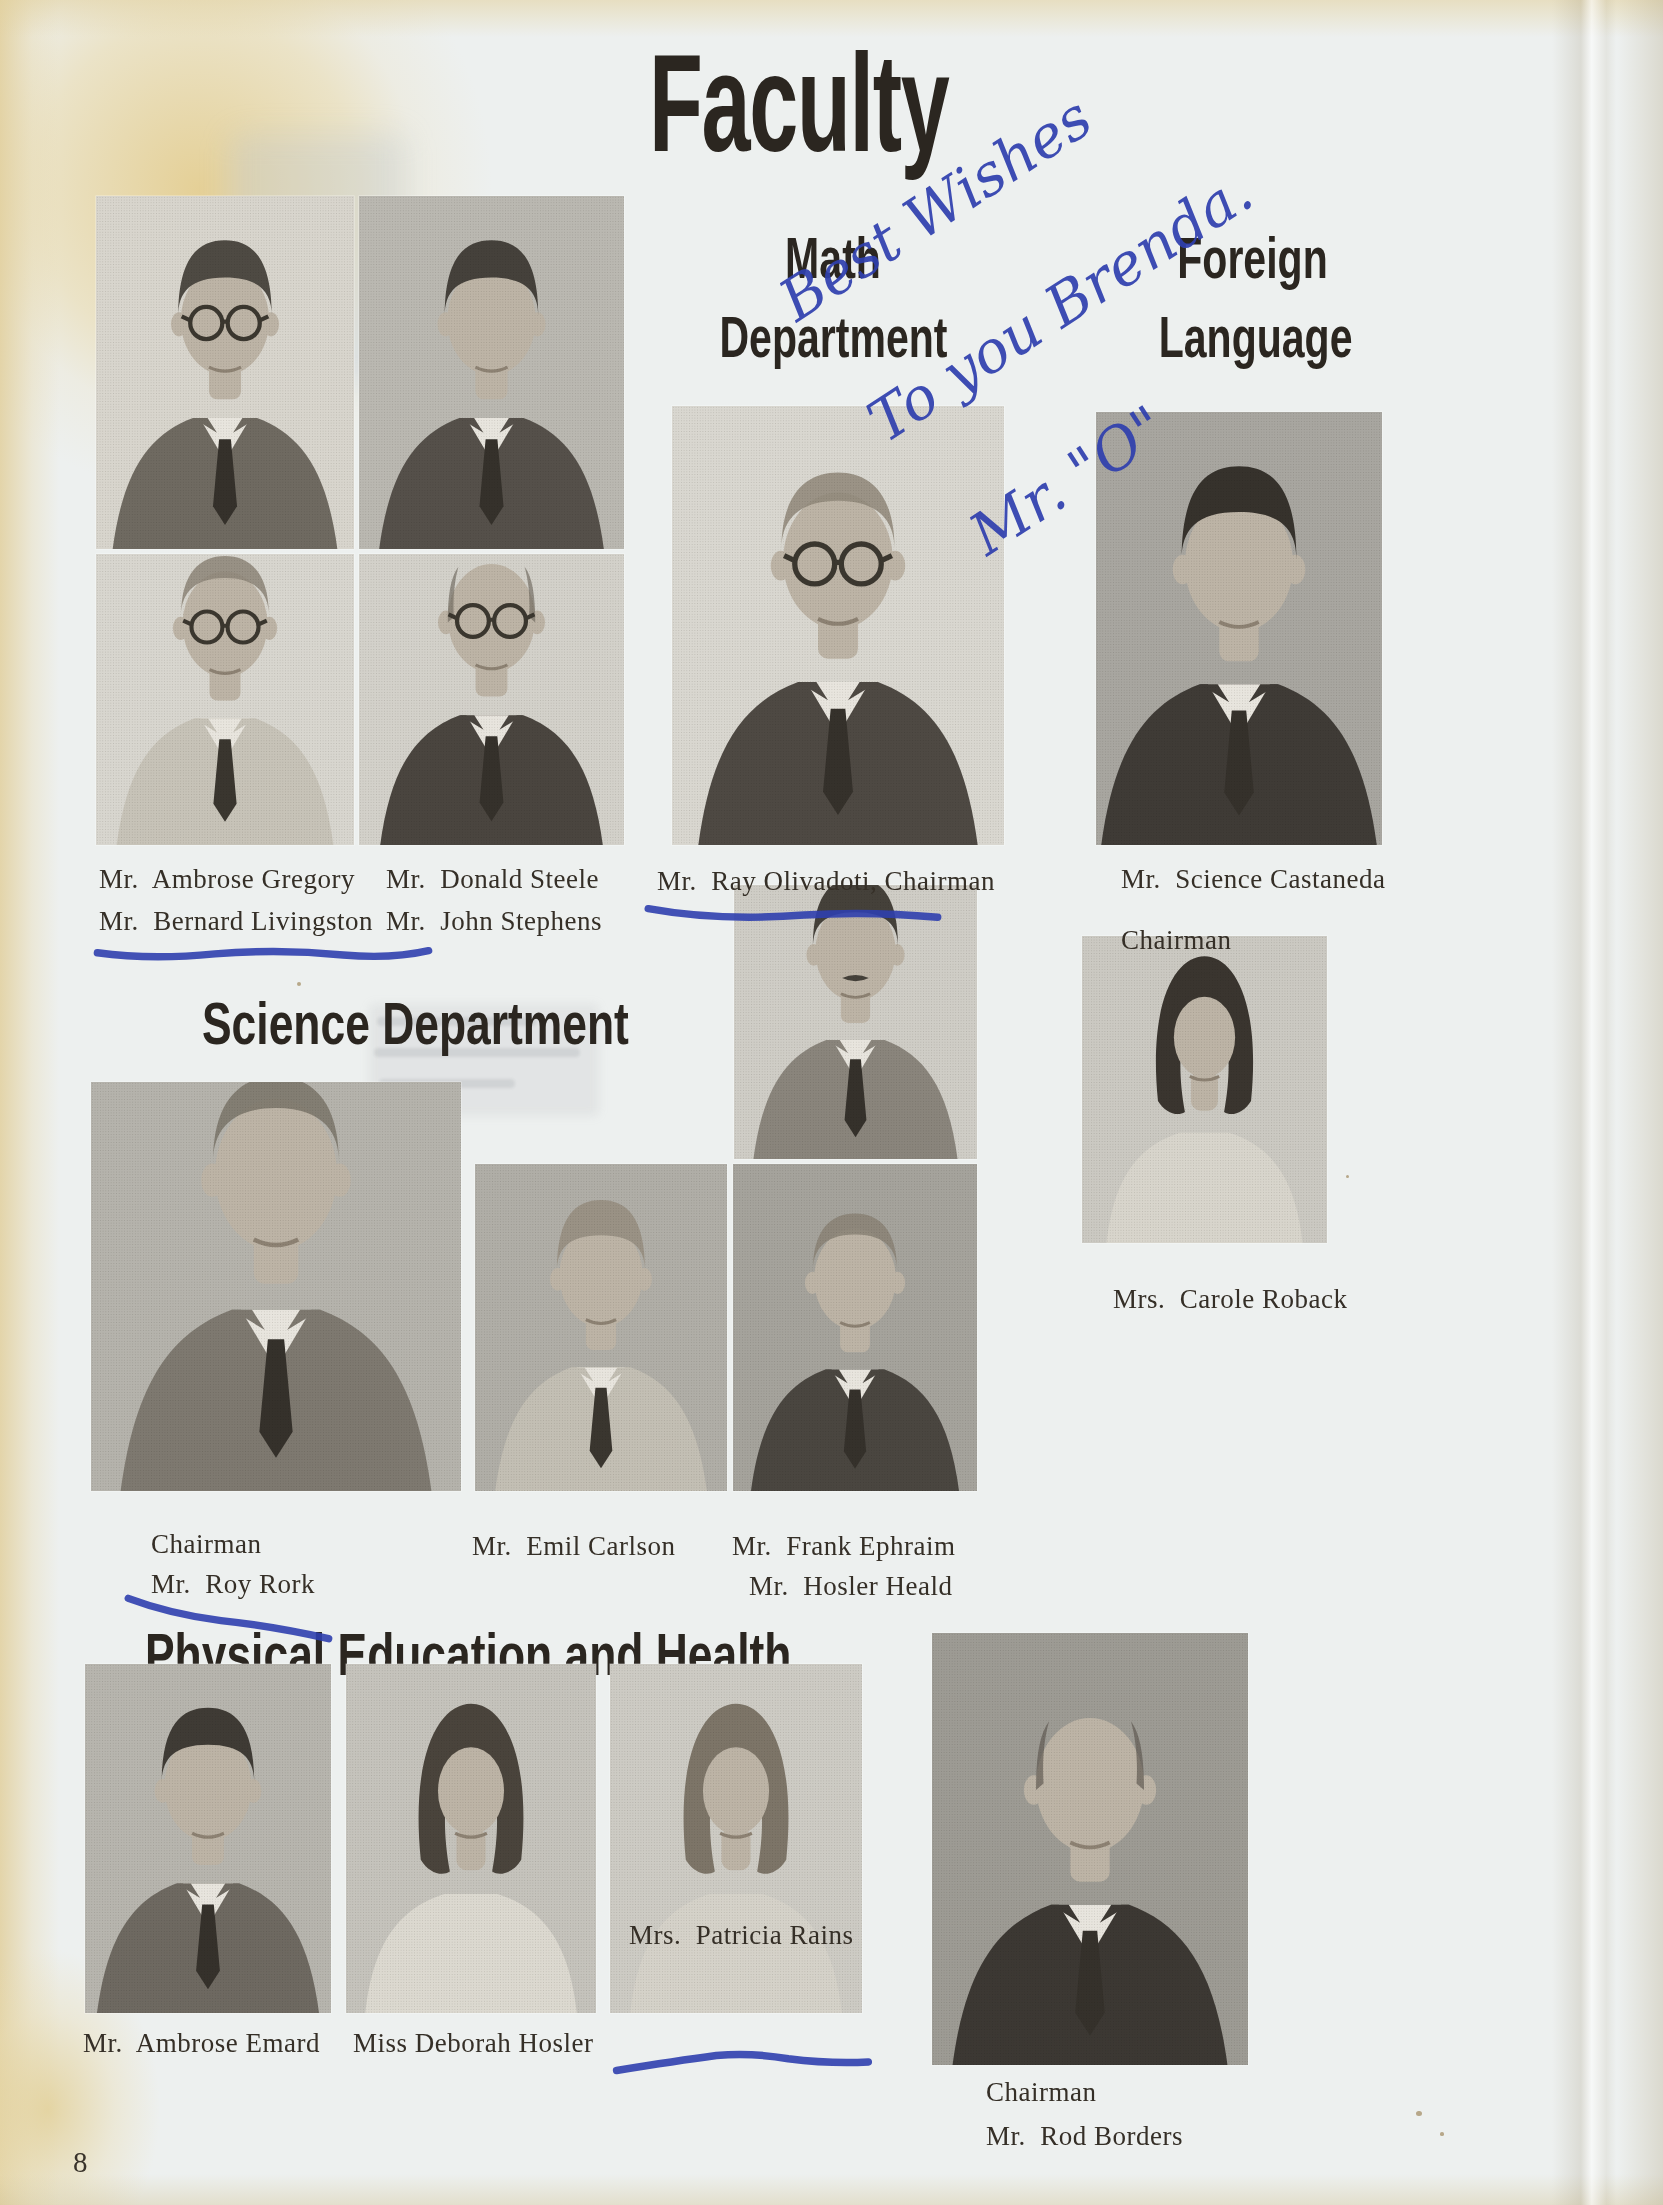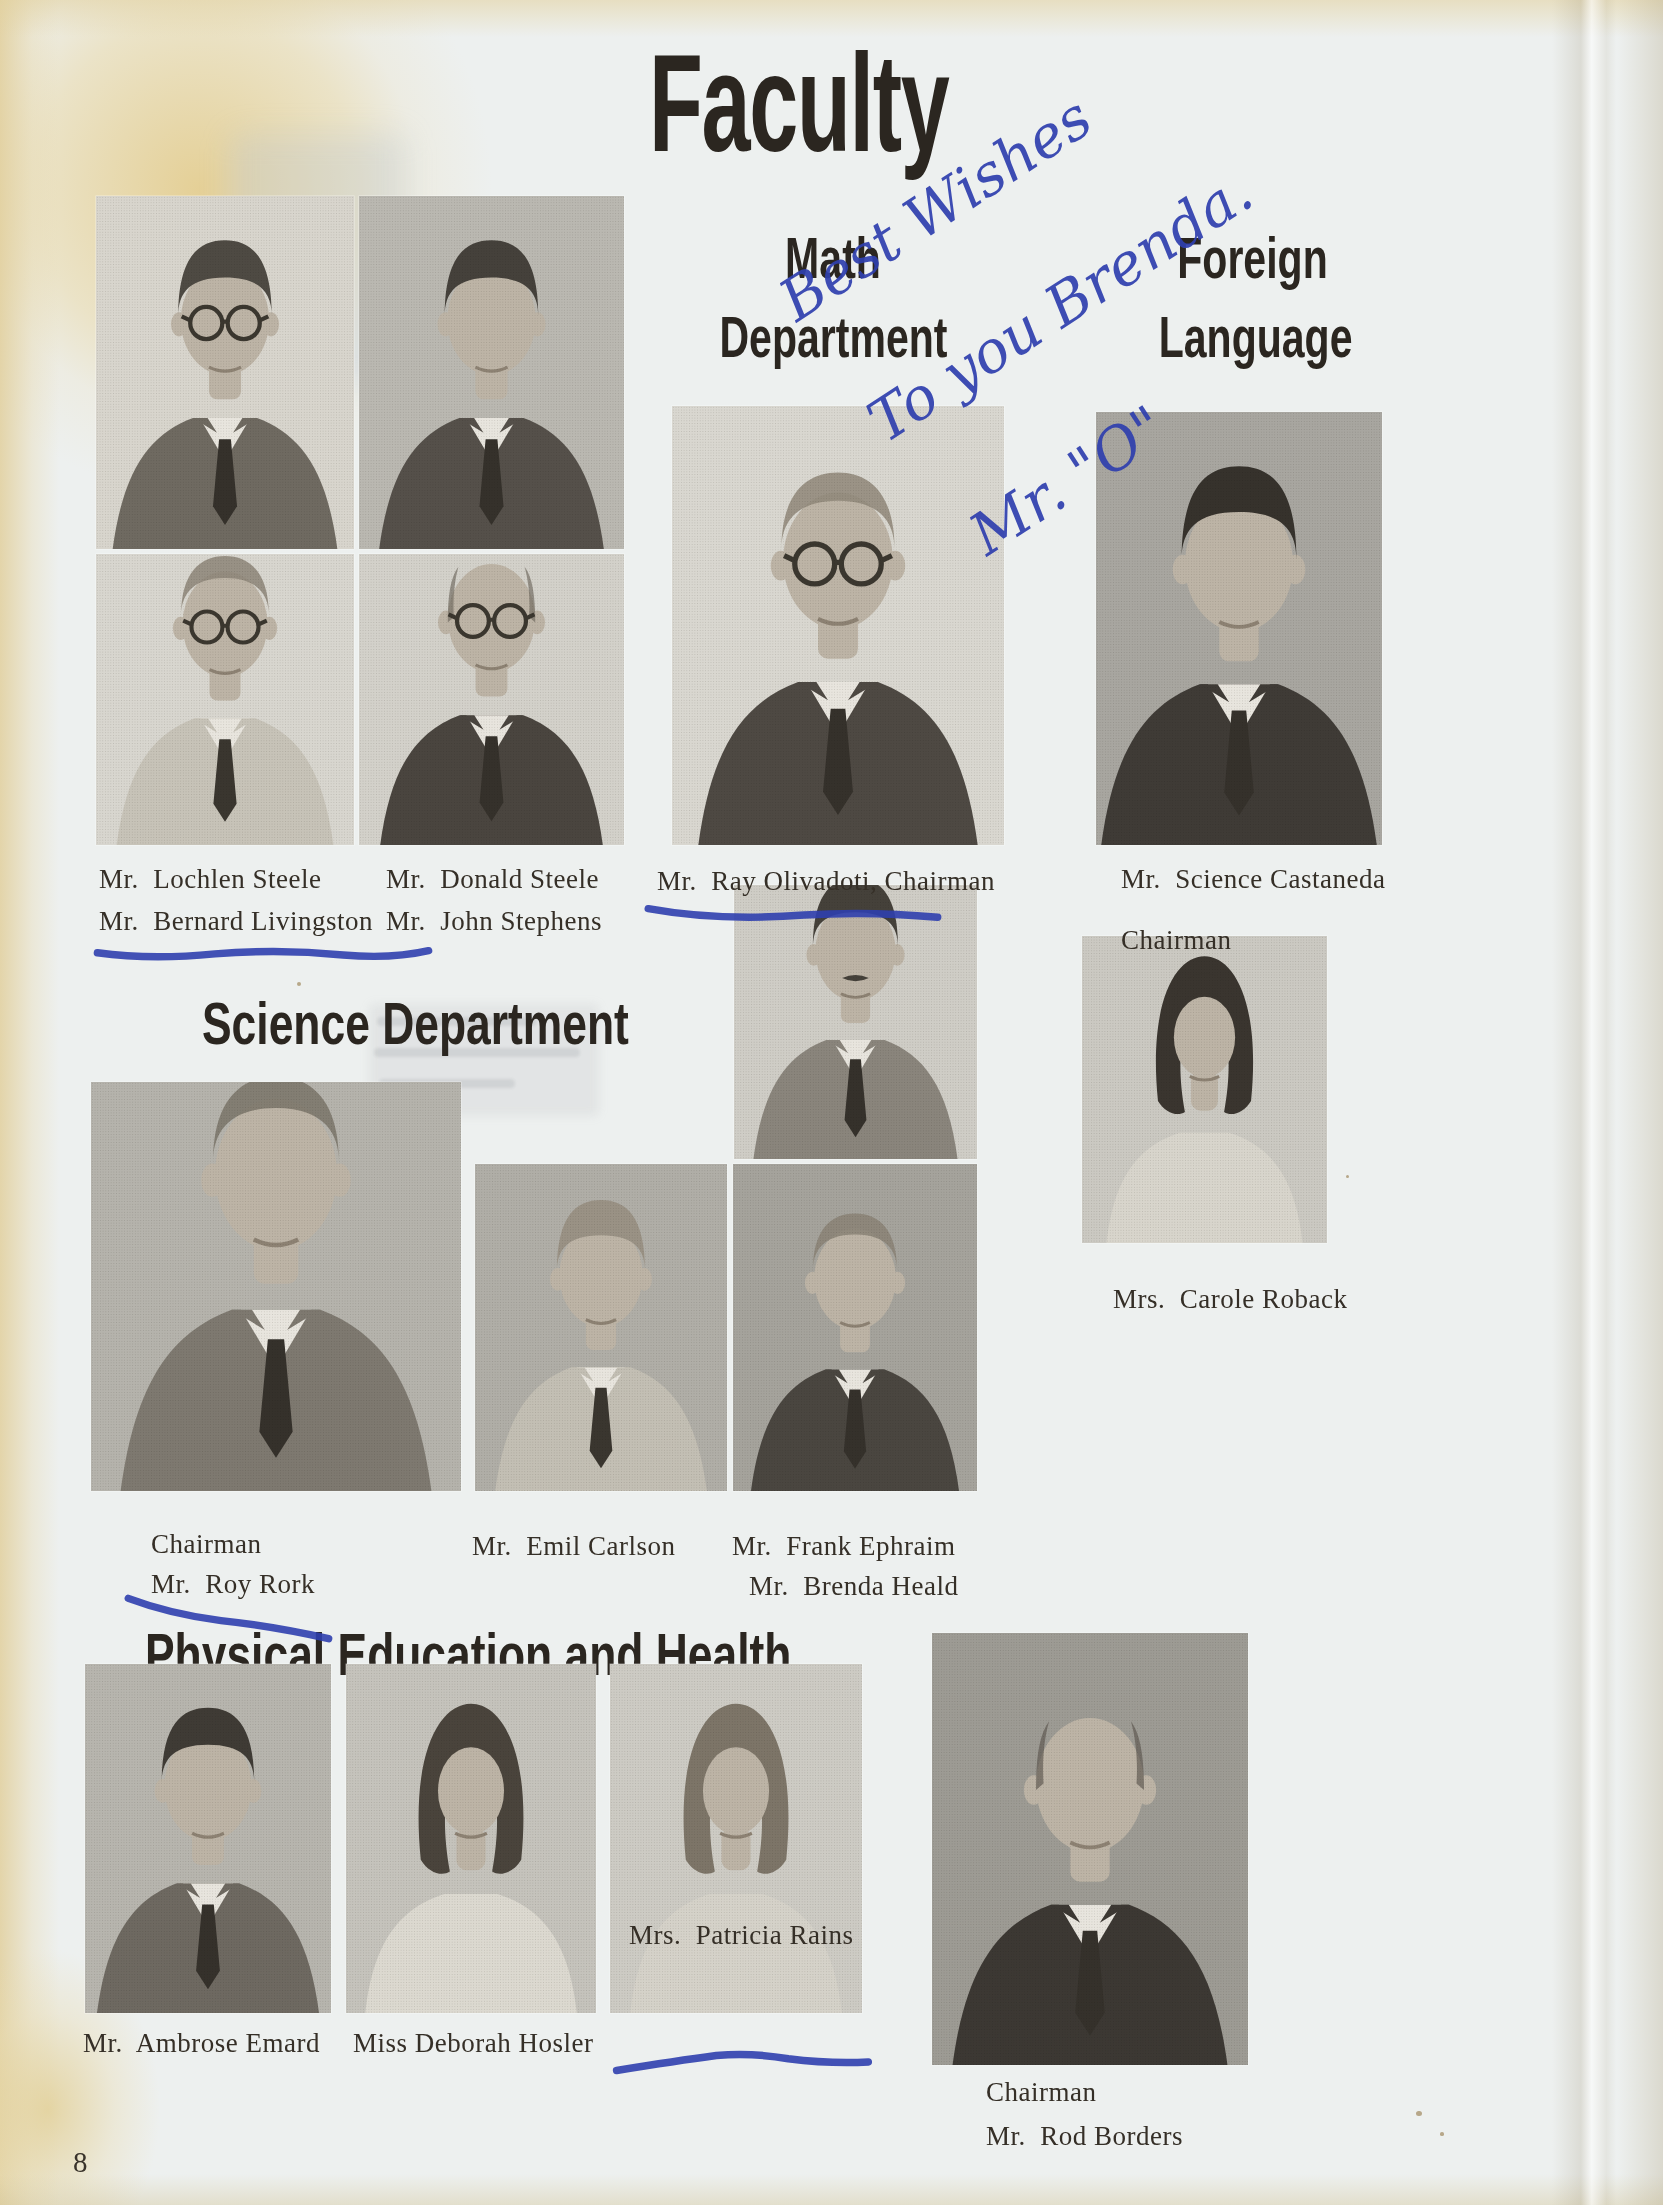--- a/index.html
+++ b/index.html
@@ -320,33 +320,33 @@
     <path d="M38,83 L47,88.5 L43.5,83 Z M62,83 L53,88.5 L56.5,83 Z" fill="#3c3833"></path>
     <rect x="44" y="62" width="12" height="14" rx="3" fill="#bdb4a6"></rect>
     <ellipse cx="32.8" cy="48" rx="3" ry="4.5" fill="#bdb4a6"></ellipse>
     <ellipse cx="67.2" cy="48" rx="3" ry="4.5" fill="#bdb4a6"></ellipse>
     <ellipse cx="50" cy="46.5" rx="16.5" ry="20.5" fill="#bdb4a6"></ellipse>
     <path d="M33.5,48 C33.5,38 34.5,31 37.5,27 C35.8,33 35.4,40 35.8,46 Z M66.5,48 C66.5,38 65.5,31 62.5,27 C64.2,33 64.6,40 64.2,46 Z" fill="#5c564e" opacity=".65"></path>
     <path d="M44,64 Q50,67 56,64" stroke="#8d8273" stroke-width="1.2" fill="none"></path>
   </svg>
   </div>
 
-<div class="caption" style="left:99px;top:864px;">Mr.  Lochlen Steele</div>
+<div class="caption" style="left:99px;top:864px;">Mr.  Ambrose Gregory</div>
 <div class="caption" style="left:99px;top:906px;">Mr.  Bernard Livingston</div>
 <div class="caption" style="left:386px;top:864px;">Mr.  Donald Steele</div>
 <div class="caption" style="left:386px;top:906px;">Mr.  John Stephens</div>
 <div class="caption" style="left:657px;top:866px;">Mr.  Ray Olivadoti, Chairman</div>
 <div class="caption" style="left:1121px;top:864px;">Mr.  Science Castaneda</div>
 <div class="caption" style="left:1121px;top:925px;">Chairman</div>
 <div class="caption" style="left:1113px;top:1284px;">Mrs.  Carole Roback</div>
 <div class="caption" style="left:151px;top:1529px;">Chairman</div>
 <div class="caption" style="left:151px;top:1569px;">Mr.  Roy Rork</div>
 <div class="caption" style="left:472px;top:1531px;">Mr.  Emil Carlson</div>
 <div class="caption" style="left:732px;top:1531px;">Mr.  Frank Ephraim</div>
-<div class="caption" style="left:749px;top:1571px;">Mr.  Brenda Heald</div>
+<div class="caption" style="left:749px;top:1571px;">Mr.  Hosler Heald</div>
 <div class="caption" style="left:83px;top:2028px;text-align:center;">Mr.  Ambrose Emard</div>
 <div class="caption" style="left:353px;top:2028px;">Miss Deborah Hosler</div>
 <div class="caption" style="left:629px;top:1920px;">Mrs.  Patricia Rains</div>
 <div class="caption" style="left:986px;top:2077px;">Chairman</div>
 <div class="caption" style="left:986px;top:2121px;">Mr.  Rod Borders</div>
 
 <div id="inscription">
   <div class="l1">Best Wishes</div>
   <div class="l2">To you Brenda.</div>
   <div class="l3">Mr. "O"</div>

